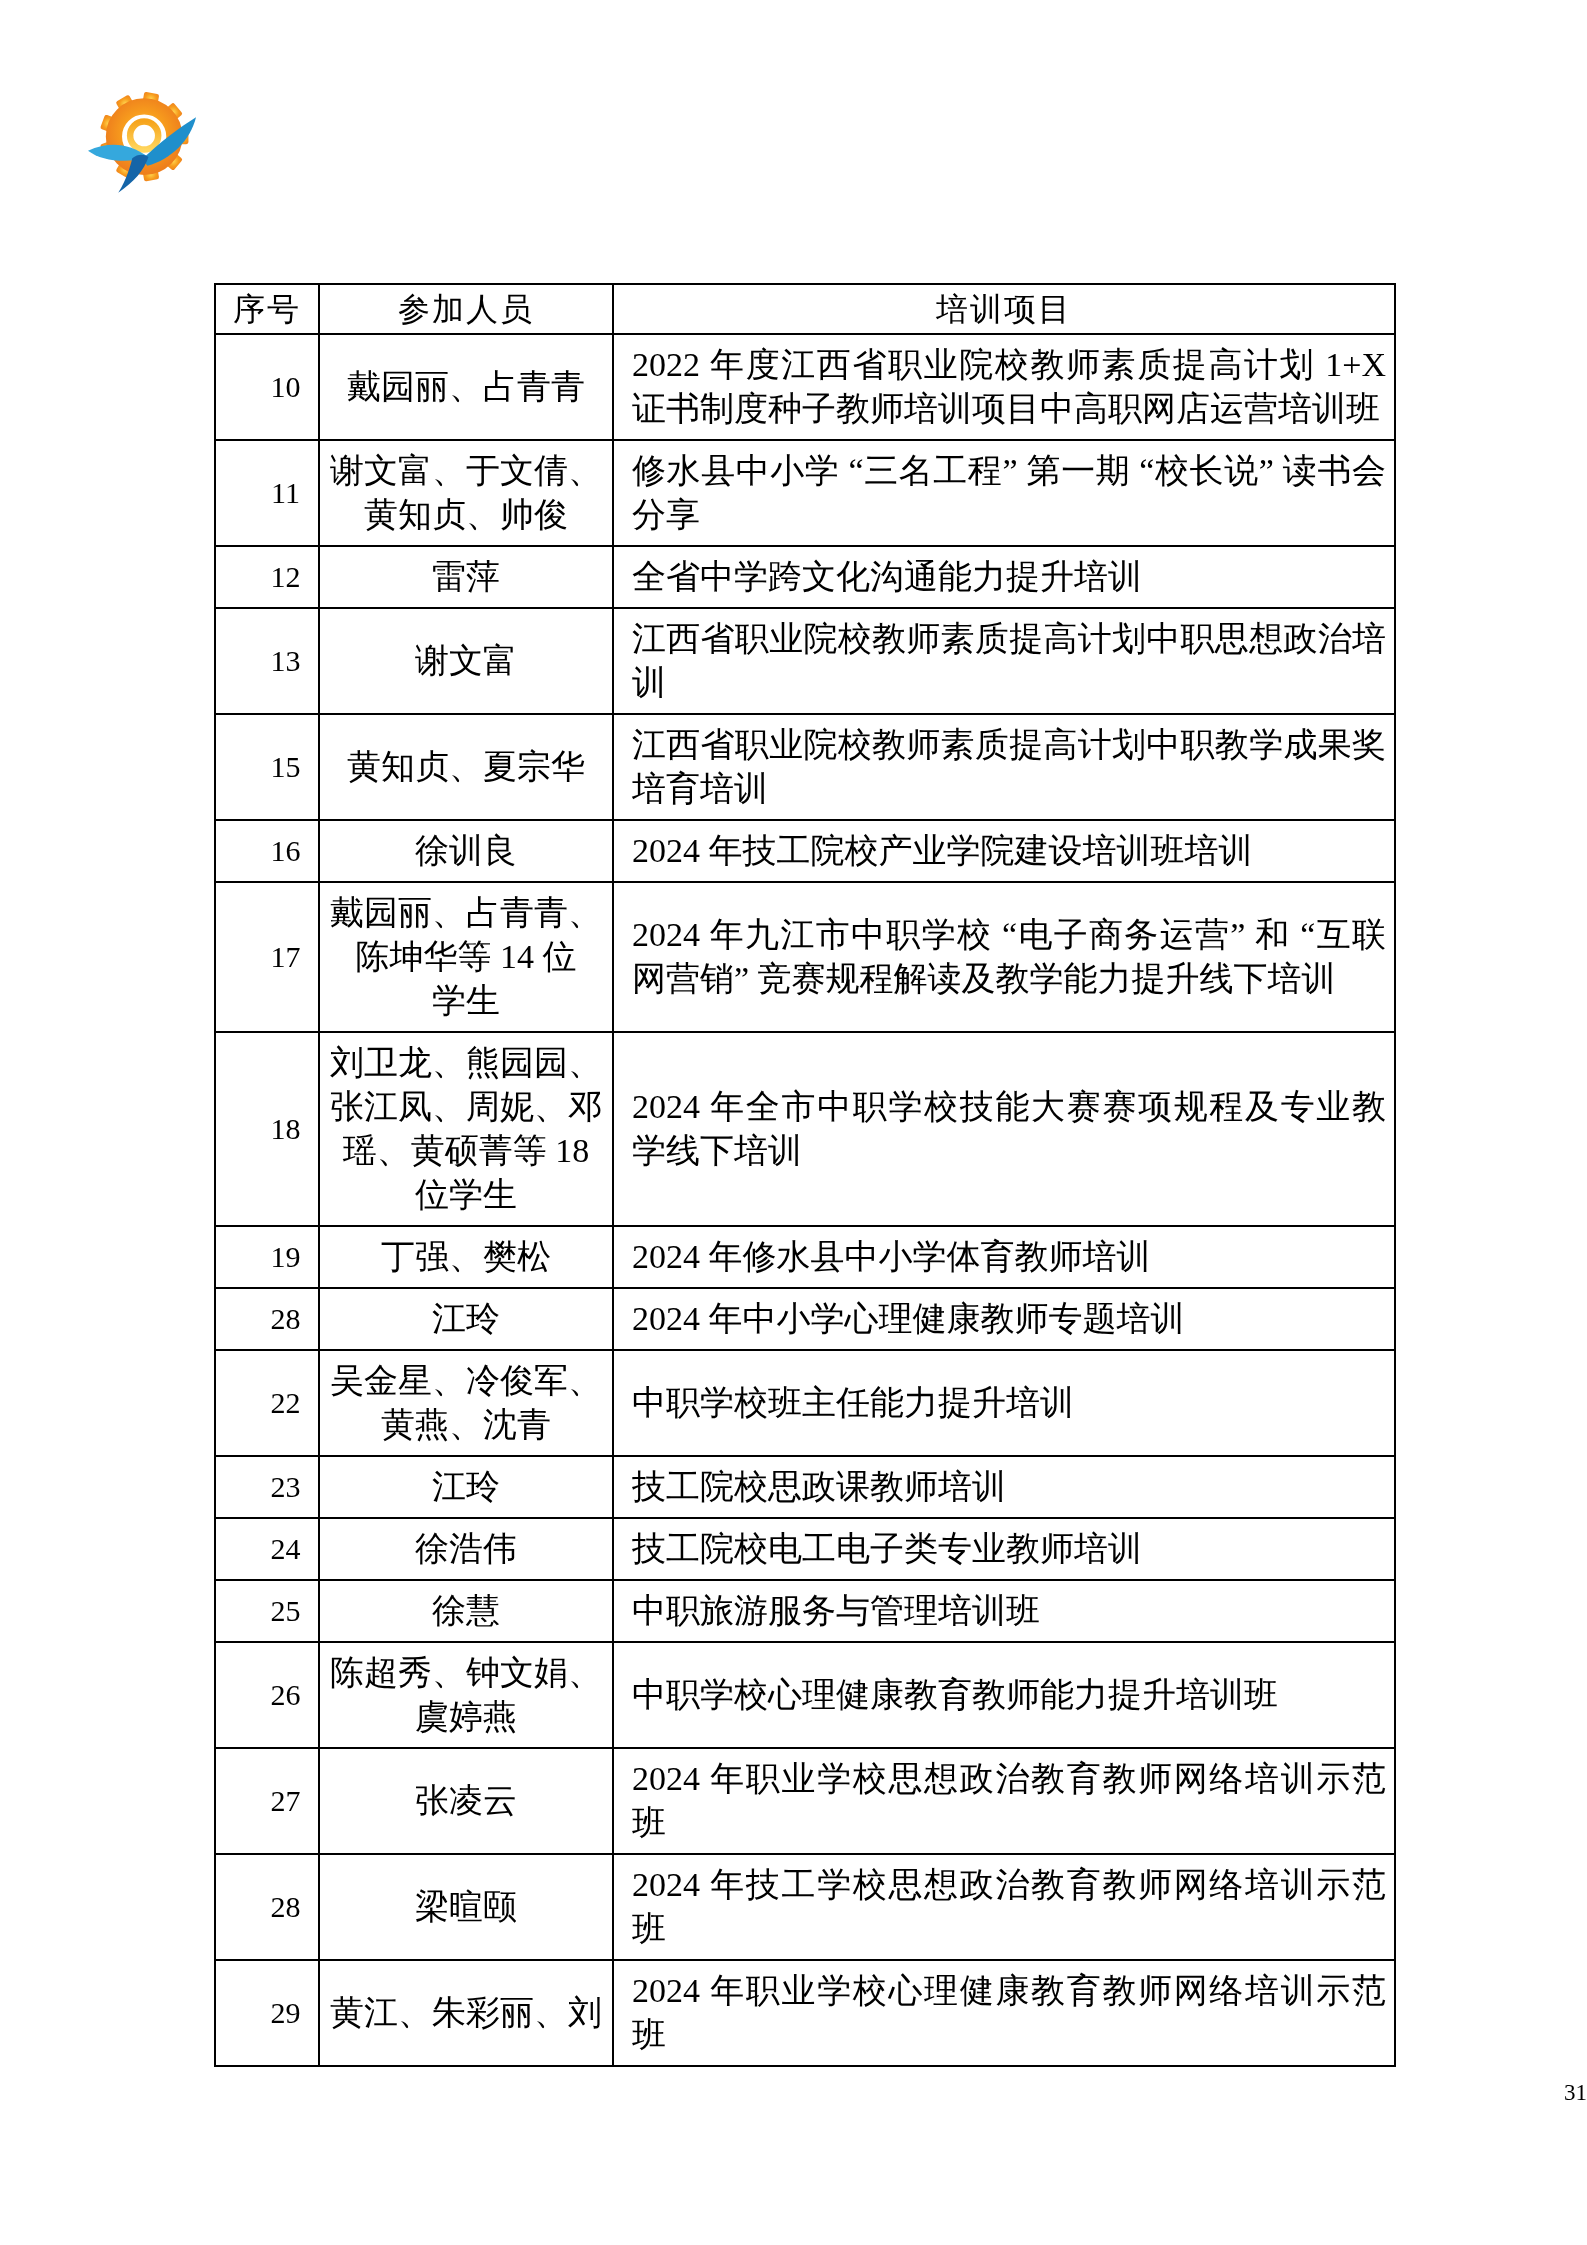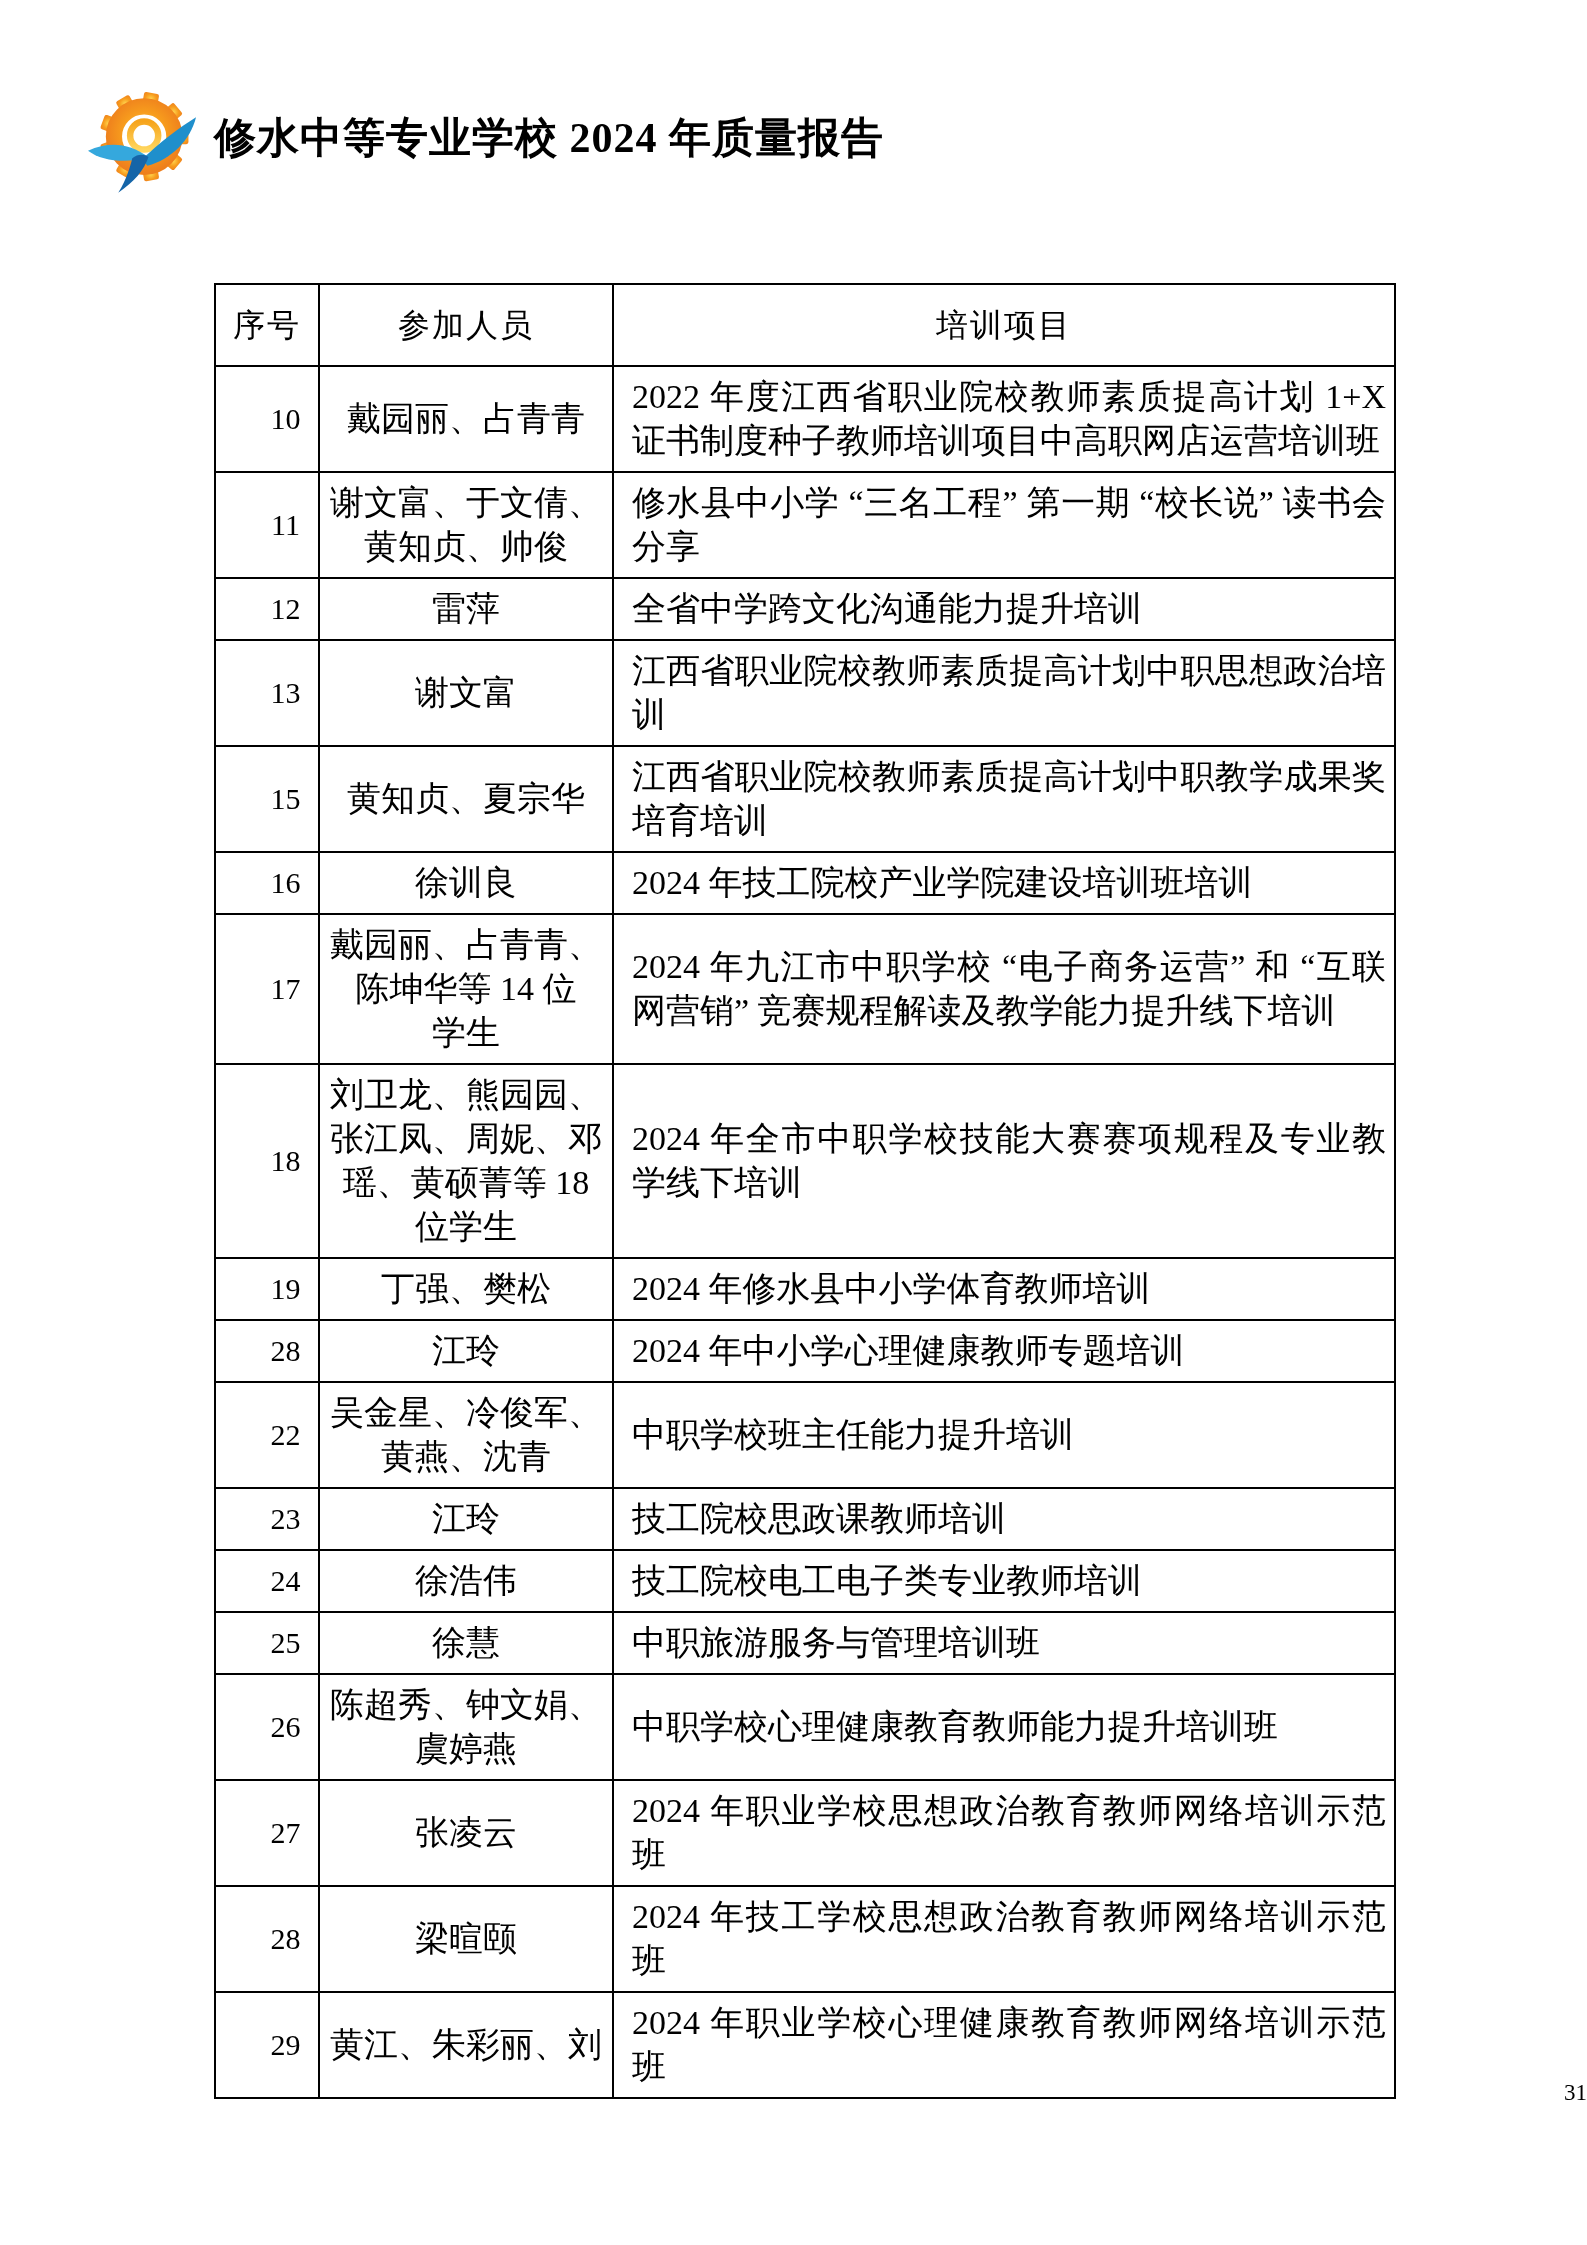--- a/index.html
+++ b/index.html
@@ -19,21 +19,21 @@
   table.training-table {
     position:absolute; left:214px; top:283px;
     width:1180px; border-collapse:collapse; table-layout:fixed;
   }
   .training-table th, .training-table td {
     border:2px solid #000; vertical-align:middle;
     overflow:hidden;
   }
   .training-table th {
     font-size:32px; font-weight:normal; text-align:center;
-    line-height:44px; padding:18px 4px; letter-spacing:2px;
+    line-height:44px; padding:2px 4px; letter-spacing:2px;
   }
   .training-table td { font-size:34px; line-height:44px; padding:8px 4px; }
   td.c-no { text-align:center; font-size:30px;padding-left:41px; }
   td.c-participants { text-align:center; }
   td.c-project { text-align:justify; padding-left:18px; padding-right:8px; }
   .page-number {
     position:absolute; left:0; top:2080px; width:100%;
     text-align:right; font-size:23px;
   }
 </style>
@@ -85,21 +85,20 @@
     </g>
 
     <circle cx="52" cy="45" r="28" fill="none" stroke="url(#gearGrad)" stroke-width="15"></circle>
 
     <circle cx="52" cy="44" r="13" fill="#ffffff" stroke="url(#sunGrad)" stroke-width="6"></circle>
 
     <path d="M0,58 C20,49 38,51 56,64 C37,70 13,68 0,58 Z" fill="#35a8dd"></path>
     <path d="M50,66 C68,49 84,37 100,27 C95,48 77,66 55,72 Z" fill="#1f8fcc"></path>
     <path d="M56,64 C52,76 43,87 28,97 C36,84 39,73 41,65 C46,61 52,61 56,64 Z" fill="#1565a8"></path>
   </svg>
-  <div class="page-title">修水中等专业学校 2024 年质量报告</div>
 </div>
 
 <table class="training-table">
   <colgroup>
     <col style="width:104px">
     <col style="width:294px">
     <col style="width:782px">
   </colgroup>
   <thead>
     <tr>

